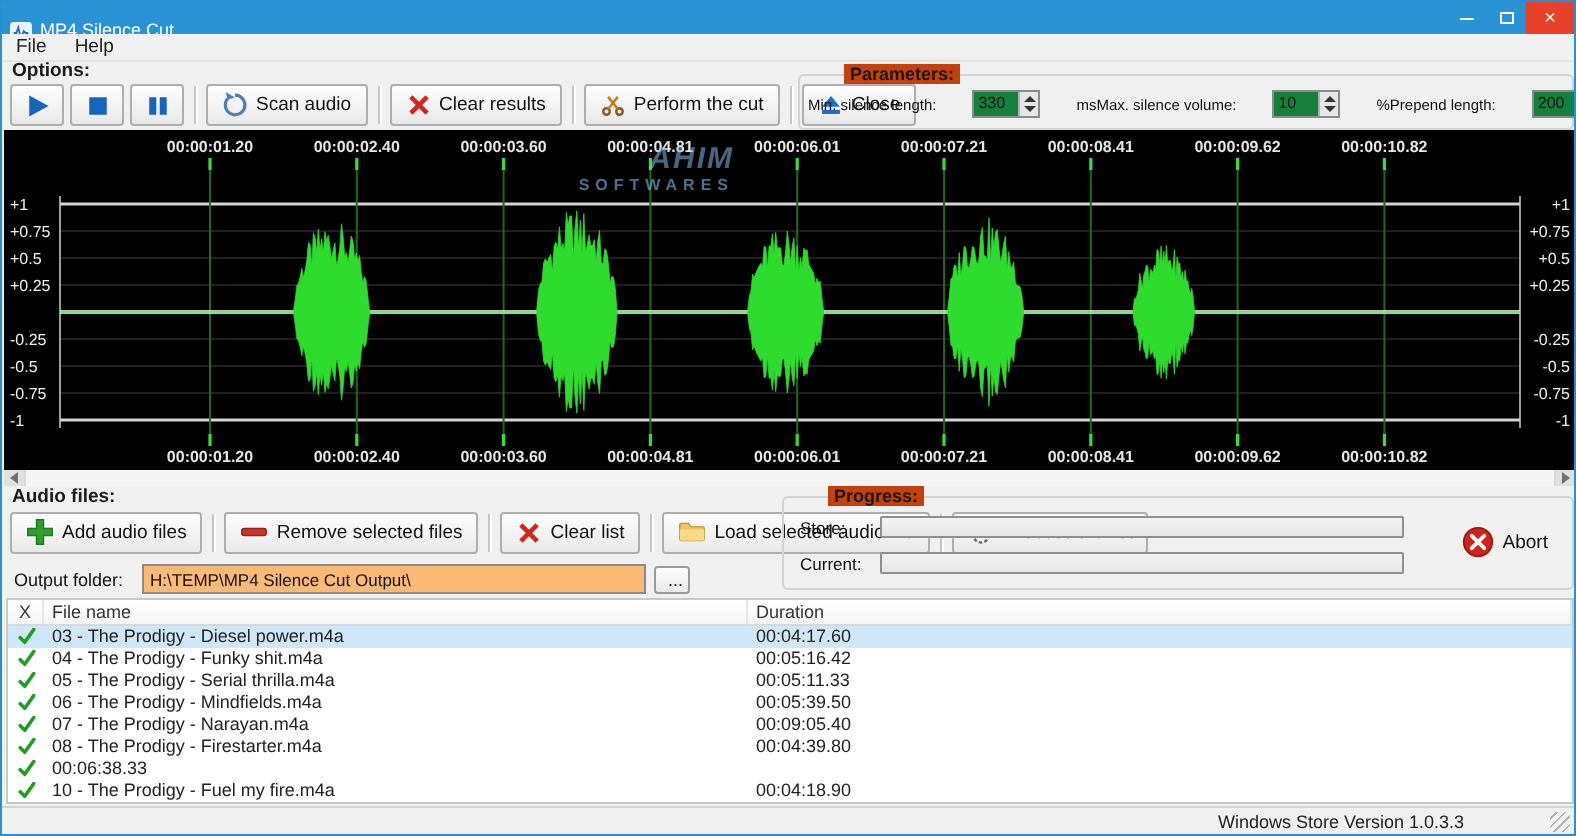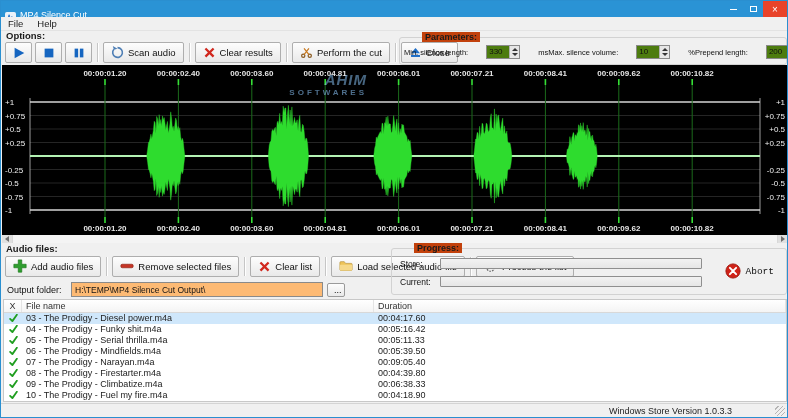--- a/index.html
+++ b/index.html
@@ -30,21 +30,21 @@
     background:linear-gradient(#fdfdfd,#e9e9e9);border:1px solid #aeaeae;border-radius:2px;font-family:inherit;}
   .tbtn.icon-only{width:27px;justify-content:center;padding:0;}
   .tbtn svg{flex:0 0 auto;}
   .sep{width:1px;height:19px;background:#c6c6c6;margin:0 2px;box-shadow:1px 0 0 #fff;}
   
   .groupbox{position:absolute;border:1px solid #d2d2d2;border-radius:3px;}
   .group-label{position:absolute;top:-6px;left:22px;background:#c2410c;padding:0 3px;font-size:9px;font-weight:bold;color:#1a1a1a;}
   .params{left:398px;top:36px;width:388px;height:28px;}
   .param-fields{position:absolute;left:4px;right:2px;top:7px;display:flex;justify-content:space-between;align-items:center;}
   .pfield{display:flex;align-items:center;gap:18px;font-size:7.5px;white-space:nowrap;color:#111;}
-  .spinbox{display:inline-flex;background:#4d7c0f;border:1px solid #8a8a8a;height:14px;width:34px;}
+  .spinbox{display:inline-flex;background:#15803d;border:1px solid #8a8a8a;height:14px;width:34px;}
   .pval{flex:1;font-size:8px;line-height:12px;padding:0 2px;overflow:hidden;}
   .spin{width:10px;border-left:1px solid #b0b0b0;background:#e6e6e6;display:flex;flex-direction:column;align-items:center;justify-content:center;gap:2px;}
   .spin i{display:block;width:0;height:0;border-left:3px solid transparent;border-right:3px solid transparent;}
   .spin .up{border-bottom:3px solid #333;}
   .spin .dn{border-top:3px solid #333;}
   
   .waveform-wrap{position:absolute;left:1px;top:64px;width:786px;height:170px;background:#000;}
   .watermark{position:absolute;left:205px;top:6px;width:160px;text-align:right;pointer-events:none;}
   .wm-main{display:block;font-size:15px;font-style:italic;font-weight:bold;color:rgba(130,185,235,0.55);letter-spacing:1px;}
   .wm-sub{display:block;font-size:8px;font-weight:bold;letter-spacing:3px;color:rgba(130,185,235,0.6);}
@@ -57,21 +57,21 @@
   
   .output-row{position:absolute;left:6px;top:281px;display:flex;align-items:center;}
   .out-label{font-size:9px;color:#111;width:64px;}
   .out-input{width:252px;height:15px;font-size:8.5px;font-family:inherit;border:1px solid #8a8a8a;padding:0 3px;background:#fdba74;color:#111;}
   .browse{width:18px;height:14px;margin-left:4px;font-size:9px;line-height:8px;background:linear-gradient(#fdfdfd,#e9e9e9);border:1px solid #9a9a9a;border-radius:2px;font-family:inherit;}
   
   .progress-box{left:390px;top:247px;width:396px;height:47px;}
   .prow{position:absolute;left:8px;display:flex;align-items:center;font-size:8.5px;color:#111;}
   .prow .plab{width:40px;}
   .pbar{width:262px;height:11px;border:1px solid #8f8f8f;background:linear-gradient(#f2f2f2,#e6e6e6);border-radius:1px;}
-  .abort-btn{position:absolute;right:12px;top:14px;display:flex;align-items:center;gap:4px;font-size:9.5px;color:#111;font-family:Liberation Mono, monospace;}
+  .abort-btn{position:absolute;right:12px;top:14px;display:flex;align-items:center;gap:4px;font-size:9.5px;color:#111;}
   
   .filetable{position:absolute;left:2px;top:298px;width:784px;height:103px;background:#fff;border:1px solid #c8c8c8;font-size:9px;color:#222;}
   .thead{display:flex;height:13px;line-height:13px;background:linear-gradient(#ffffff,#f4f4f4);border-bottom:1px solid #d8d8d8;color:#333;}
   .thead span{border-right:1px solid #e4e4e4;}
   .col-x{width:18px;text-align:center;flex:0 0 auto;}
   .col-name{width:352px;padding-left:4px;flex:0 0 auto;overflow:hidden;white-space:nowrap;}
   .col-dur{flex:1;padding-left:4px;white-space:nowrap;}
   .trow{display:flex;height:11px;line-height:11px;align-items:center;}
   .trow.selected{background:#cfe7fb;}
   .trow .col-x svg{vertical-align:middle;}
@@ -426,21 +426,20 @@
               <path d="M1.5 6.5l3 3 6-8.5" fill="none" stroke="#1f9e1f" stroke-width="2.4" stroke-linecap="round" stroke-linejoin="round"></path>
             </svg></span>
     <span class="col-name">08 - The Prodigy - Firestarter.m4a</span>
     <span class="col-dur">00:04:39.80</span>
   </div>
 
   <div class="trow">
     <span class="col-x"><svg width="9" height="9" viewBox="0 0 12 12">
               <path d="M1.5 6.5l3 3 6-8.5" fill="none" stroke="#1f9e1f" stroke-width="2.4" stroke-linecap="round" stroke-linejoin="round"></path>
             </svg></span>
-    <span class="col-name">09 - The Prodigy - Climbatize.m4a</span>
     <span class="col-dur">00:06:38.33</span>
   </div>
 
   <div class="trow">
     <span class="col-x"><svg width="9" height="9" viewBox="0 0 12 12">
               <path d="M1.5 6.5l3 3 6-8.5" fill="none" stroke="#1f9e1f" stroke-width="2.4" stroke-linecap="round" stroke-linejoin="round"></path>
             </svg></span>
     <span class="col-name">10 - The Prodigy - Fuel my fire.m4a</span>
     <span class="col-dur">00:04:18.90</span>
   </div>

